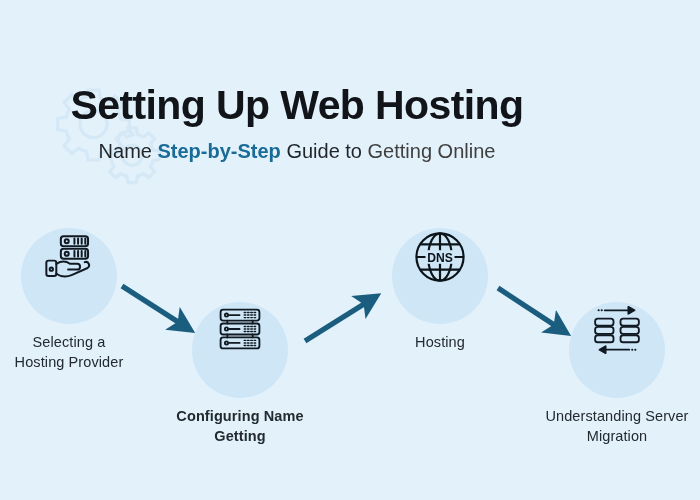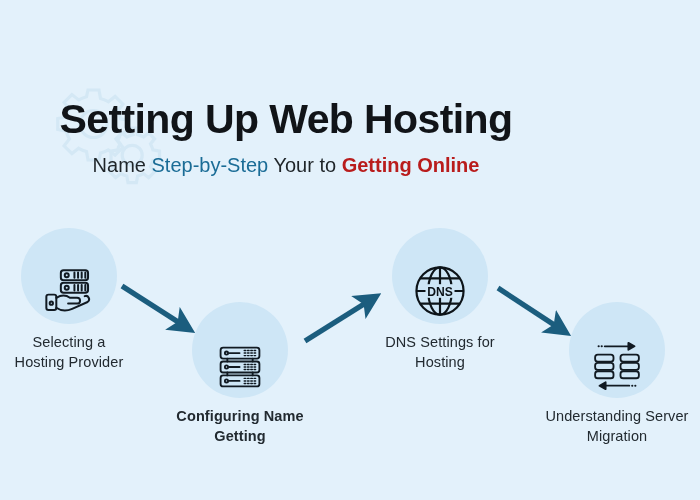--- a/index.html
+++ b/index.html
@@ -28,23 +28,24 @@
     width: 132px;
     height: 132px;
     opacity: 1;
     pointer-events: none;
   }
 
   
   .header {
     position: absolute;
     left: 0;
-    top: 98px;
+    top: 84px;
     width: 572px;
     text-align: center;
+    padding-left: 11px;
   }
   .title {
     font-family: "Liberation Sans", sans-serif;
     font-size: 41px;
     font-weight: bold;
     color: #111418;
     letter-spacing: -0.6px;
     line-height: 1.06;
     margin: 0;
     white-space: nowrap;
@@ -52,41 +53,41 @@
   .subtitle {
     margin: 12px 0 0 0;
     font-family: "Liberation Sans", sans-serif;
     font-size: 20px;
     color: #1f2529;
     line-height: 1.2;
     white-space: nowrap;
   }
   .subtitle .accent {
     color: #1a6c96;
+    font-weight: bold;
+  }
+  .subtitle .strong {
+    color: #404040;
     font-weight: normal;
-  }
-  .subtitle .strong {
-    color: #b91c1c;
-    font-weight: bold;
   }
 
   
   .step {
     position: absolute;
     width: 180px;
     text-align: center;
   }
   .circle {
     width: 96px;
     height: 96px;
     margin: 0 auto;
     border-radius: 50%;
     background: #cee6f6;
     display: flex;
-    align-items: flex-end;
+    align-items: flex-start;
     justify-content: center;
   }
   .step-label {
     margin-top: 9px;
     font-family: "Liberation Sans", sans-serif;
     font-size: 14.5px;
     color: #222a30;
     line-height: 1.35;
     letter-spacing: 0.1px;
   }
@@ -119,21 +120,21 @@
         <circle cx="57.5" cy="52" r="13.5"></circle>
 
         <path d="M92 56 l8.4 0 1.2 6.6 a21 21 0 0 1 5.9 2.4 l5.2-4.1 5.9 5.9 -4.1 5.2 a21 21 0 0 1 2.4 5.9 l6.6 1.2 0 8.4 -6.6 1.2 a21 21 0 0 1 -2.4 5.9 l4.1 5.2 -5.9 5.9 -5.2-4.1 a21 21 0 0 1 -5.9 2.4 l-1.2 6.6 -8.4 0 -1.2-6.6 a21 21 0 0 1 -5.9-2.4 l-5.2 4.1 -5.9-5.9 4.1-5.2 a21 21 0 0 1 -2.4-5.9 L75 87.5 l0-8.4 6.6-1.2 a21 21 0 0 1 2.4-5.9 l-4.1-5.2 5.9-5.9 5.2 4.1 a21 21 0 0 1 5.9-2.4 z"></path>
         <circle cx="96.2" cy="83.3" r="10"></circle>
       </g>
     </svg>
   </div>
 
   <div class="header">
     <h1 class="title">Setting Up Web Hosting</h1>
-    <p class="subtitle"><span>Name </span><span class="accent">Step-by-Step</span><span> Your to </span><span class="strong">Getting Online</span></p>
+    <p class="subtitle"><span>Name </span><span class="accent">Step-by-Step</span><span> Guide to </span><span class="strong">Getting Online</span></p>
   </div>
 
   <svg class="arrows" viewBox="0 0 700 500">
     <defs>
       <marker id="ah" markerWidth="5.2" markerHeight="5.2" refX="3.1" refY="2.6" orient="auto">
         <path d="M0,0 L5.2,2.6 L0,5.2 L1.2,2.6 z" fill="#1b5d7e"></path>
       </marker>
     </defs>
     <line x1="122" y1="286" x2="186" y2="327" stroke="#1b5d7e" stroke-width="5.2" marker-end="url(#ah)"></line>
     <line x1="305" y1="341" x2="372" y2="299" stroke="#1b5d7e" stroke-width="5.2" marker-end="url(#ah)"></line>
@@ -200,21 +201,20 @@
             <ellipse cx="32" cy="32" rx="13" ry="26"></ellipse>
             <path d="M32 6 v52"></path>
             <path d="M10.5 18 h43 M6 32 h13 M45 32 h13 M10.5 46 h43"></path>
           </g>
           <rect x="16" y="24.5" width="32" height="15" fill="#cee6f6"></rect>
           <text x="32" y="37.2" text-anchor="middle" font-family="'Liberation Sans', sans-serif" font-size="13.4" font-weight="bold" fill="#0d1419">DNS</text>
         </svg>
       </span>
     </div>
     <div class="step-label">
-      <div>DNS Settings for</div>
       <div>Hosting</div>
     </div>
   </div>
 
   <div class="step step-4">
     <div class="circle">
       <span>
         <svg viewBox="0 0 64 64" width="56" height="56" aria-hidden="true">
           <g fill="none" stroke="#111a22" stroke-width="2.1" stroke-linejoin="round" stroke-linecap="round">
 

